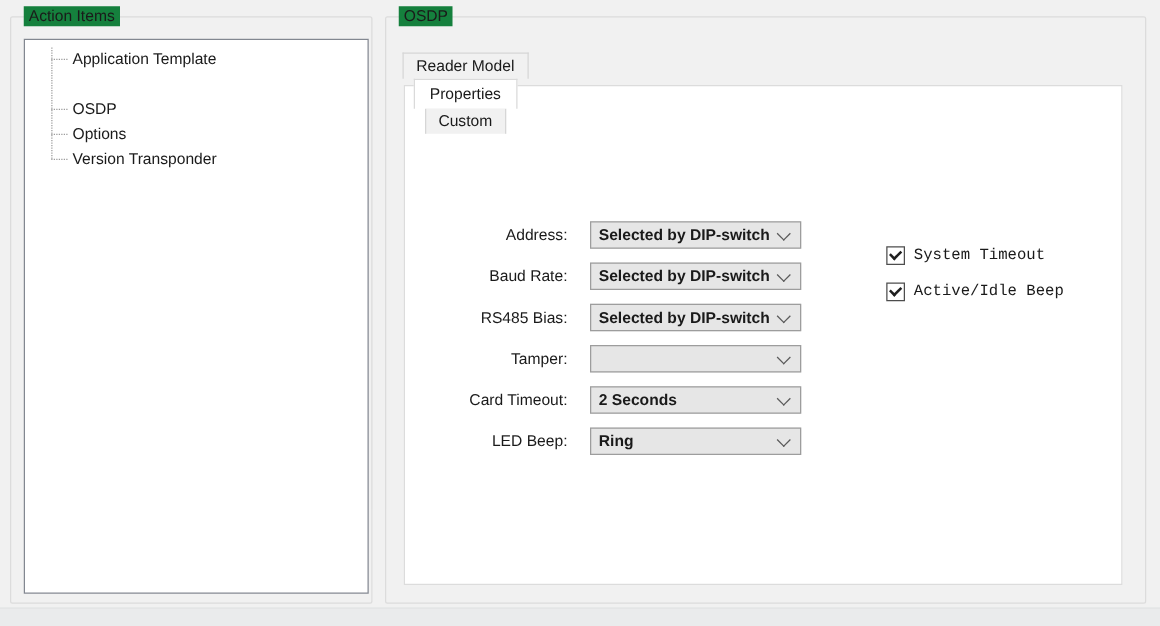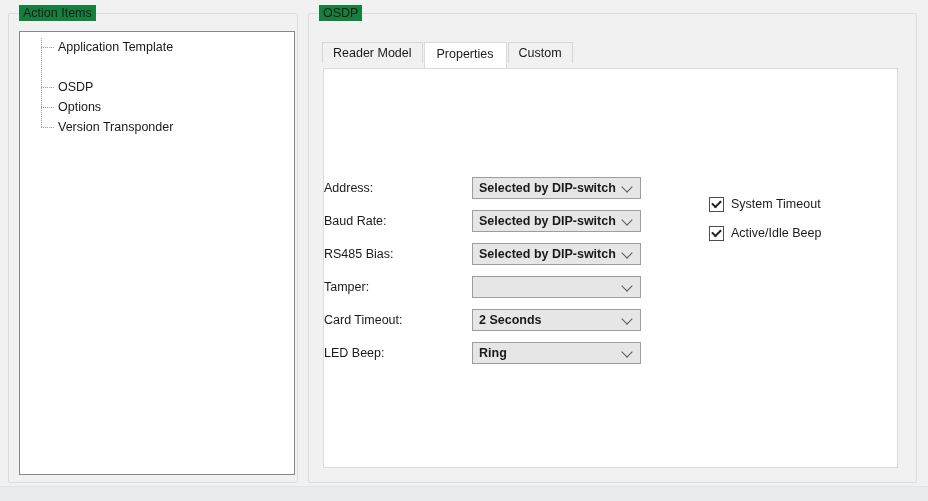--- a/index.html
+++ b/index.html
@@ -64,22 +64,23 @@
     width: 13px; height: 0;
     border-top: 1px dotted #9c9c9c;
   }
   .tree-item .tree-item-label { margin-left: 38px; }
 
   
   .tabstrip {
     position: absolute;
     left: 13px; top: 28px; height: 26px;
     display: flex;
-    align-items: flex-start;
+    align-items: center;
     z-index: 2;
+    flex-direction: column;
   }
   .tab {
     height: 20px; line-height: 20px;
     padding: 0 10px;
     background: #f1f1f1;
     border: 1px solid #d6d6d6;
     border-bottom: none;
     margin-right: 1px;
     white-space: nowrap;
     cursor: default;
@@ -104,20 +105,21 @@
   }
 
   
   .field-row {
     position: absolute;
     left: 0; height: 22px; width: 100%;
   }
   .field-label {
     position: absolute;
     left: 0; top: 0; width: 130px;
+    text-align: right;
     line-height: 22px;
     white-space: nowrap;
   }
   .combo {
     position: absolute;
     left: 148px; top: 0;
     width: 167px; height: 20px;
     background: #e6e6e6;
     border: 1px solid #9d9d9d;
     cursor: default;
@@ -138,20 +140,21 @@
     border-bottom: 1px solid #5a5a5a;
     transform: rotate(45deg);
   }
 
   
   .checkbox-row {
     position: absolute;
     left: 385px;
     display: flex;
     cursor: default;
+    font-family: Liberation Mono, monospace;
   }
   .checkbox {
     position: relative;
     width: 13px; height: 13px;
     background: #ffffff;
     border: 1px solid #4d4d4d;
     margin-right: 7px;
     flex: none;
   }
   .checkbox.checked::after {

